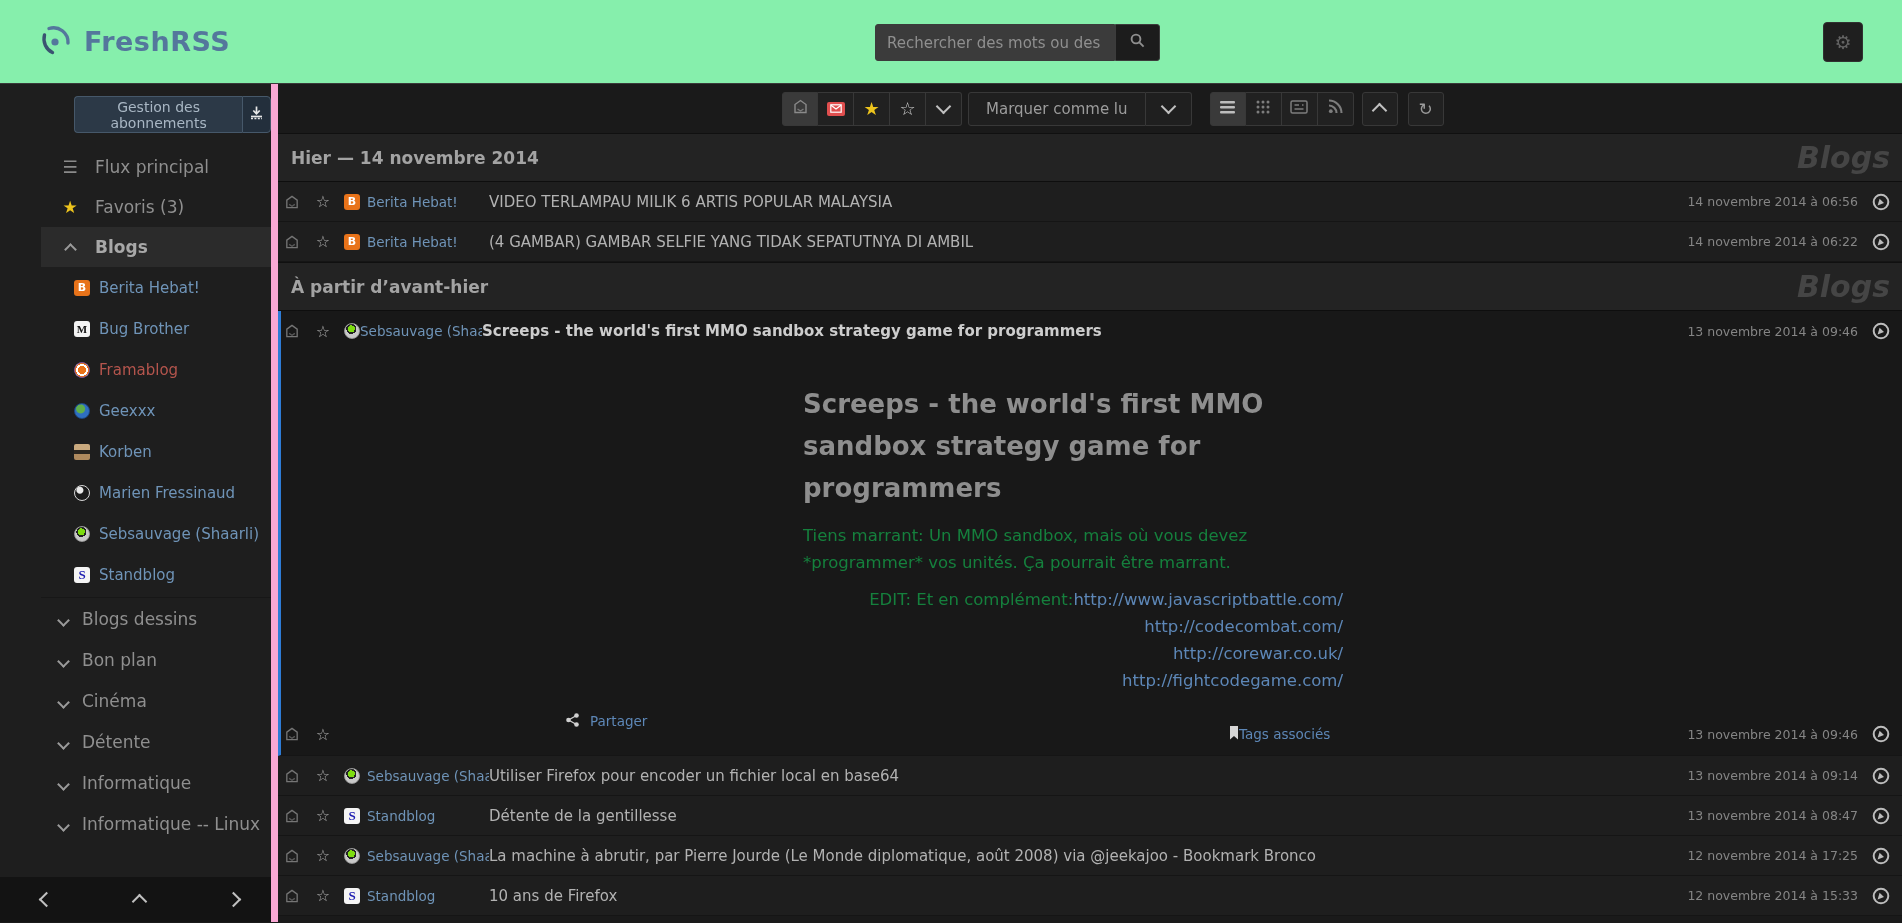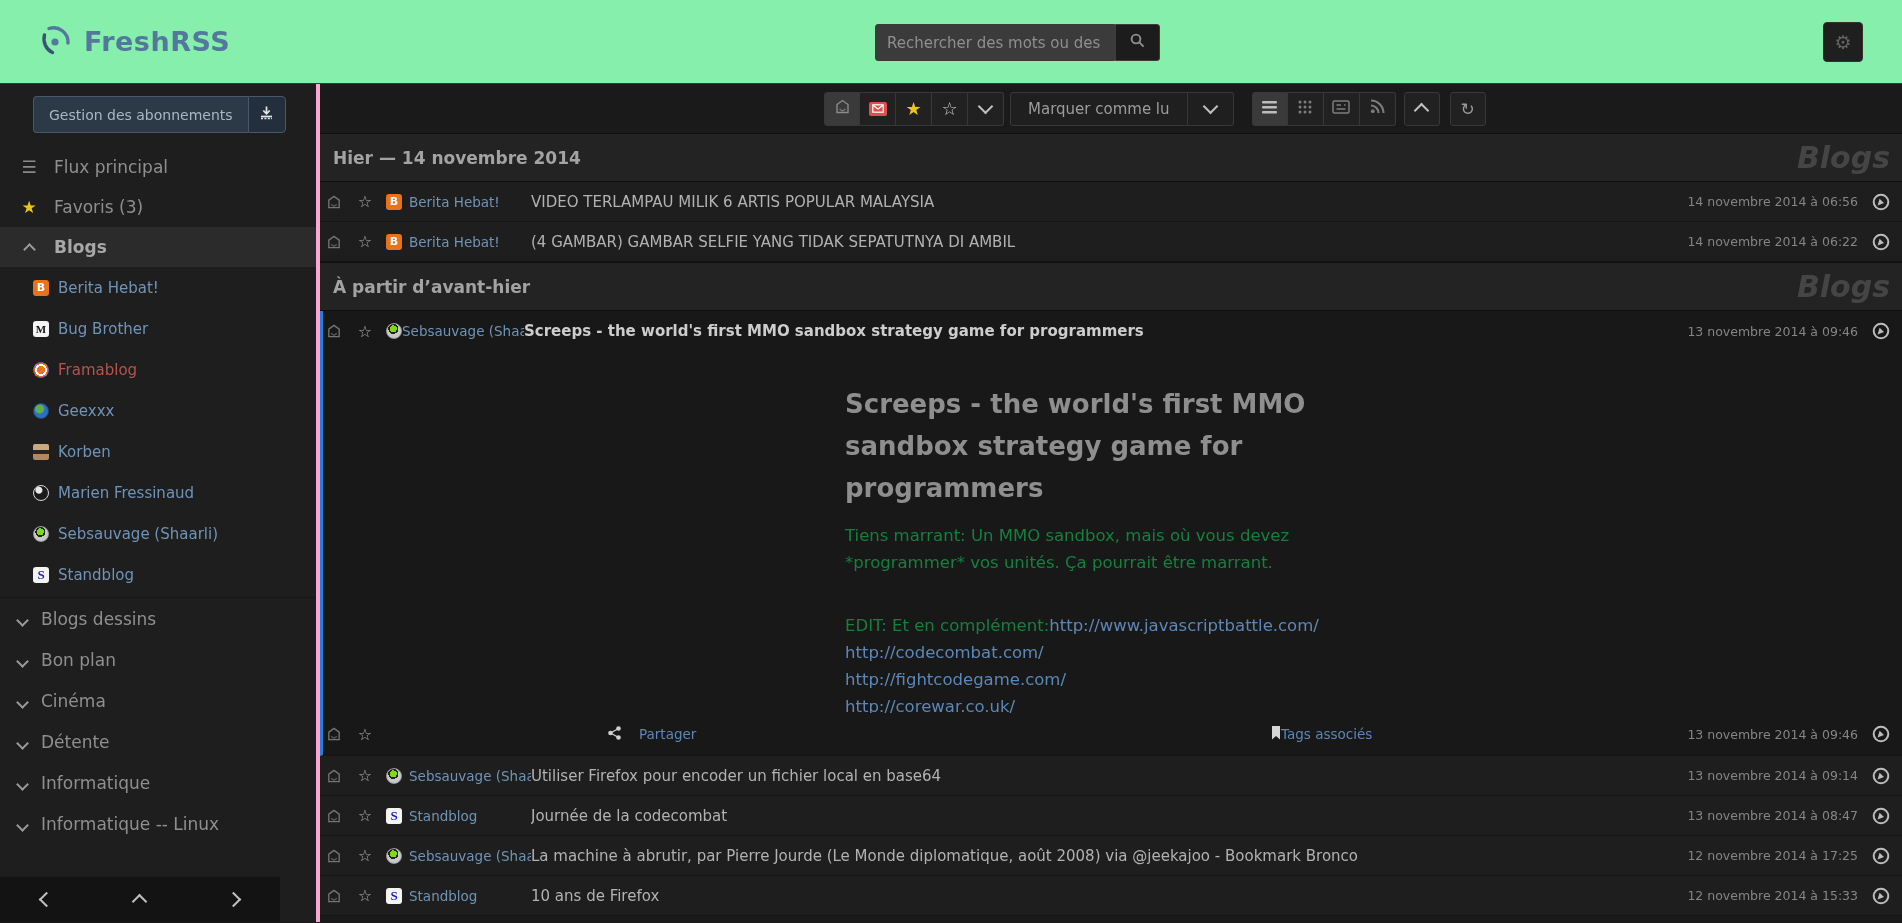--- a/index.html
+++ b/index.html
@@ -12,21 +12,21 @@
   .logo { position:absolute; left:40px; top:22px; display:flex; align-items:center; gap:10px; }
   .logo-text { font-size:27px; font-weight:bold; color:#54779c; letter-spacing:0.5px; }
   .search { position:absolute; left:875px; top:24px; display:flex; }
   .search input { width:240px; height:37px; background:#3b3b3b; border:1px solid #3b3b3b; border-radius:3px 0 0 3px; padding:0 11px; font-size:15px; color:#c0c0c0; font-family:inherit; }
   .search input::placeholder { color:#8f8f8f; }
   .search-btn { width:45px; height:37px; background:#1c1c1c; border:1px solid #3c3c3c; border-radius:0 3px 3px 0; display:flex; align-items:center; justify-content:center; cursor:pointer; }
   .gear-btn { position:absolute; left:1823px; top:22px; width:40px; height:40px; background:#1f1f1f; border:1px solid #313131; border-radius:4px; color:#636363; font-size:19px; display:flex; align-items:center; justify-content:center; cursor:pointer; }
 
   
   .layout { display:flex; height:838px; }
-  .sidebar { width:320px; background:#1e1e1e; border-right:4px solid #f9a8d4; position:relative; overflow:hidden; }
+  .sidebar { width:278px; background:#1e1e1e; border-right:7px solid #f9a8d4; position:relative; overflow:hidden;padding-left:41px; }
   .main { flex:1; background:#1a1a1a; overflow:hidden; }
 
   
   .manage-row { margin:12px 0 14px 33px; display:flex; }
   .manage-btn { height:37px; padding:0 15px; background:#2c3947; border:1px solid #46586a; border-right:none; border-radius:4px 0 0 4px; color:#a9b7c4; font-size:14px; font-family:inherit; cursor:pointer; }
   .manage-dl { width:38px; height:37px; background:#232f3c; border:1px solid #46586a; border-radius:0 4px 4px 0; display:flex; align-items:center; justify-content:center; cursor:pointer; }
   .nav-item { height:40px; display:flex; align-items:center; padding-left:18px; gap:14px; font-size:17px; color:#8f8f8f; cursor:pointer; }
   .nav-item .ic { width:22px; display:flex; justify-content:center; align-items:center; }
   .nav-item.active { background:#2b2b2b; color:#a8a8a8; font-weight:bold; }
   .ham { color:#8a8a8a; font-size:17px; }
@@ -88,24 +88,24 @@
   .edate { font-size:12.5px; color:#858585; white-space:nowrap; margin-left:12px; }
   .goicon { margin-left:14px; cursor:pointer; display:flex; }
 
   .expanded { background:#181818; border-left:3px solid #2e7cd6; border-bottom:1px solid #151515; }
   .expanded .hrow { height:40px; display:flex; align-items:center; padding:0 12px 0 3px; }
   .expanded .hrow .etitle { font-weight:bold; color:#cdcdcd; }
   .article { height:362px; overflow:hidden; padding-top:32px; }
   .article-inner { width:540px; margin-left:522px; }
   .a-head { font-size:26px; font-weight:bold; color:#8e8e8e; line-height:1.62; margin-bottom:14px; }
   .a-p { font-size:16.5px; line-height:1.63; color:#15803d; }
-  .a-links { margin-top:36px; font-size:16.5px; line-height:1.63; }
+  .a-links { margin-top:10px; font-size:16.5px; line-height:1.63;text-align:right; }
   .blue { color:#5d87b7; }
   .bottom-bar { height:42px; position:relative; display:flex; align-items:center; padding:0 12px 0 3px; }
-  .bb-share { position:absolute; left:285px; top:0; height:42px; display:flex; align-items:center; gap:18px; font-size:13.5px; cursor:pointer; }
+  .bb-share { position:absolute; left:285px; top:0; height:42px; display:flex; gap:11px; font-size:13.5px; cursor:pointer; }
   .bb-tags { position:absolute; left:948px; top:0; height:42px; display:flex; align-items:center; gap:0; font-size:13.5px; cursor:pointer; }
   .bb-date { position:absolute; right:12px; top:0; height:42px; display:flex; align-items:center; }
 </style>
 </head>
 <body>
 
 <div class="header">
   <div class="logo">
     <span>
       <svg width="34" height="34" viewBox="0 0 34 34" fill="none">
@@ -409,22 +409,22 @@
 
       <div class="article">
         <div class="article-inner">
           <div class="a-head">Screeps - the world's first MMO sandbox strategy game for programmers</div>
           <div class="a-p">Tiens marrant: Un MMO sandbox, mais où vous devez *programmer* vos unités.  Ça pourrait être marrant.</div>
           <div class="a-links">
             <div>
               <span class="a-p">EDIT: Et en complément:</span><a class="blue">http://www.javascriptbattle.com/</a>
             </div>
             <div><a class="blue">http://codecombat.com/</a></div>
+            <div><a class="blue">http://corewar.co.uk/</a></div>
             <div><a class="blue">http://fightcodegame.com/</a></div>
-            <div><a class="blue">http://corewar.co.uk/</a></div>
             <div></div>
           </div>
         </div>
       </div>
 
       <div class="bottom-bar">
         <span class="micon">
           <svg width="16" height="16" viewBox="0 0 17 17" fill="none" stroke="#757575" stroke-width="1.4">
               <path d="M3 6.5 L8.5 2.5 L14 6.5 V14.5 H3 Z"></path>
               <path d="M5.5 11 L8.5 13 L11.5 11" opacity="0.7"></path>
@@ -484,21 +484,21 @@
     <div class="row">
       <span class="micon">
         <svg width="16" height="16" viewBox="0 0 17 17" fill="none" stroke="#757575" stroke-width="1.4">
             <path d="M3 6.5 L8.5 2.5 L14 6.5 V14.5 H3 Z"></path>
             <path d="M5.5 11 L8.5 13 L11.5 11" opacity="0.7"></path>
           </svg>
       </span>
       <span class="sicon">☆</span>
       <span class="fav fav-stand">S</span>
       <a class="feed-col">Standblog</a>
-      <span class="etitle">Journée de la codecombat</span>
+      <span class="etitle">Détente de la gentillesse</span>
       <span class="edate">13 novembre 2014 à 08:47</span>
       <span class="goicon">
         <svg width="18" height="18" viewBox="0 0 18 18">
             <circle cx="9" cy="9" r="7.3" fill="none" stroke="#bdbdbd" stroke-width="2"></circle>
             <path d="M5.6 12.4 L12 10 L7.6 5.8 Z" fill="#bdbdbd"></path>
           </svg>
       </span>
     </div>
     <div class="row">
       <span class="micon">

